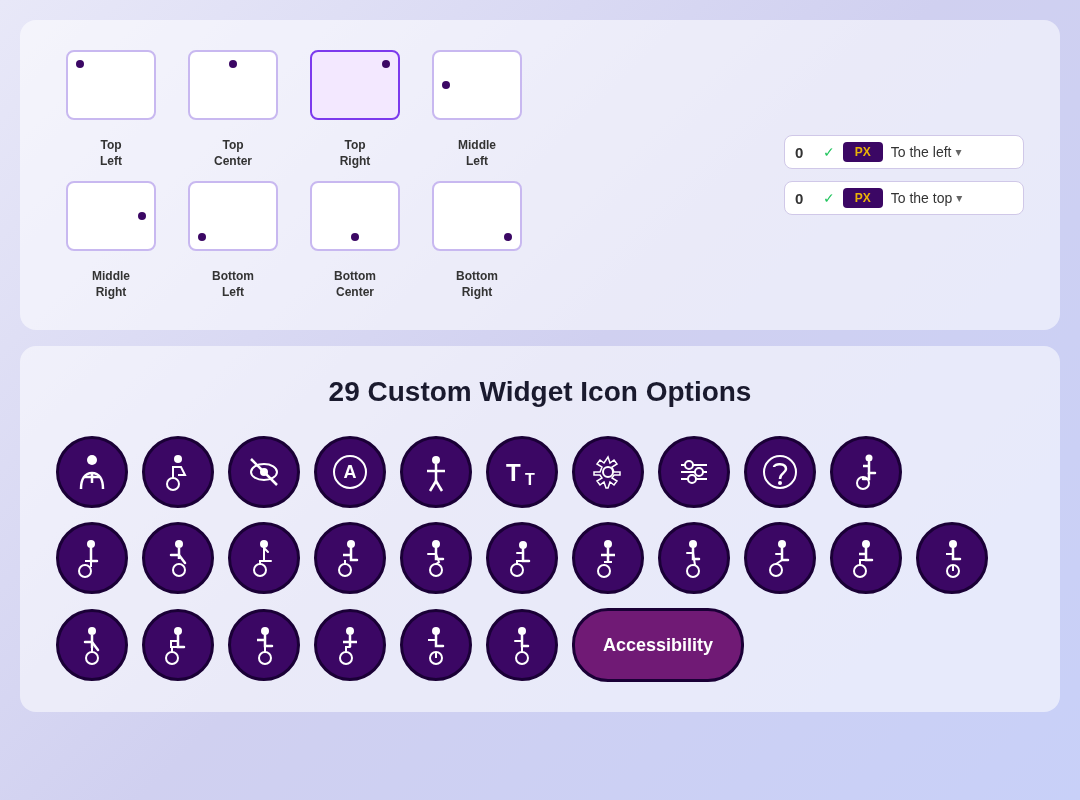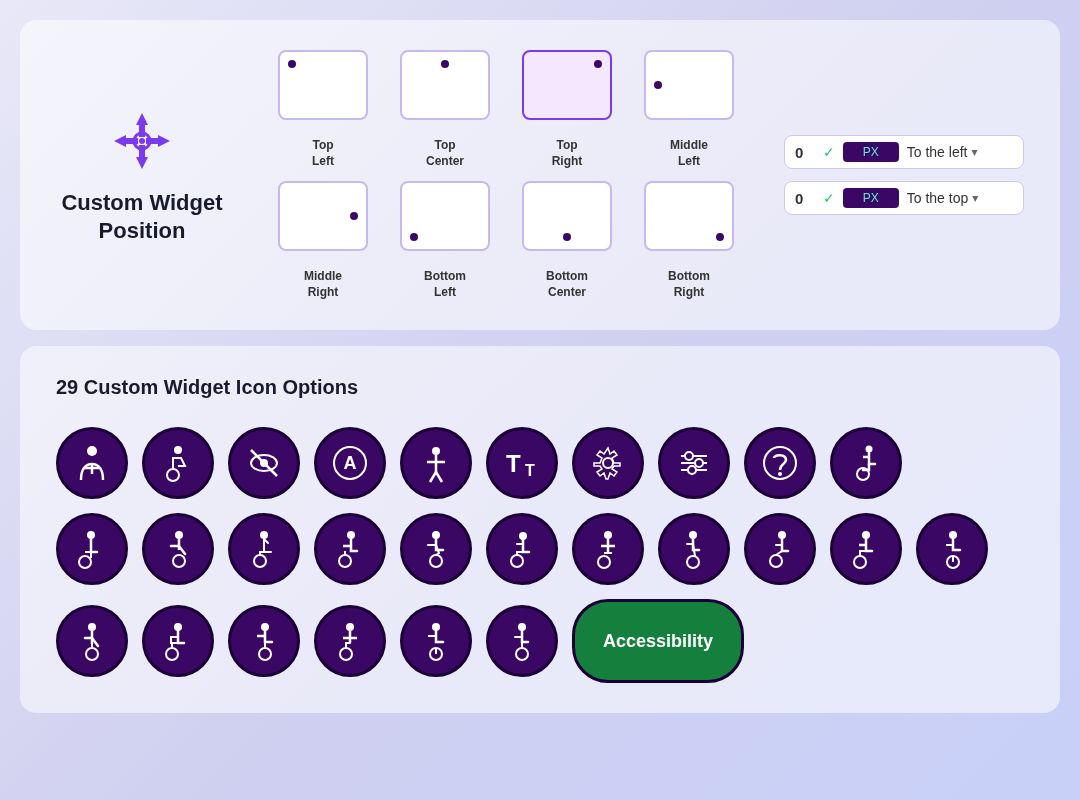--- a/index.html
+++ b/index.html
@@ -124,24 +124,24 @@
       min-width: 20px;
     }
 
     .check-icon {
       color: #22c55e;
       font-size: 14px;
     }
 
     .px-badge {
       background: #3b0764;
-      color: #5eead4;
+      color: #eab308;
       font-size: 12px;
-      font-weight: 400;
-      padding: 3px 20px;
+      font-weight: 700;
+      padding: 3px 12px;
       border-radius: 4px;
     }
 
     .direction-select {
       display: flex;
       align-items: center;
       gap: 4px;
       font-size: 14px;
       color: #333;
       font-weight: 400;
@@ -154,23 +154,24 @@
     }
 
     
     .bottom-card {
       background: rgba(255,255,255,0.55);
       border-radius: 16px;
       padding: 30px 36px;
     }
 
     .icon-section-title {
-      font-size: 20px;
+      font-size: 28px;
       font-weight: 800;
       color: #1a1a2e;
+      text-align: center;
       margin-bottom: 28px;
     }
 
     .icon-grid {
       display: flex;
       flex-wrap: wrap;
       gap: 14px;
       justify-content: flex-start;
       margin-bottom: 14px;
     }
@@ -190,66 +191,46 @@
       font-size: 32px;
     }
 
     .icon-circle svg {
       width: 42px;
       height: 42px;
       fill: white;
     }
 
     .accessibility-btn {
-      background: #15803d;
+      background: #701a75;
       color: white;
       border: 3px solid #1a0036;
       border-radius: 36px;
       padding: 0 28px;
-      height: 84px;
+      height: 74px;
       font-size: 18px;
       font-weight: 700;
       cursor: pointer;
       display: flex;
       align-items: center;
       justify-content: center;
       white-space: nowrap;
     }
 
     .last-row {
       display: flex;
       align-items: center;
       gap: 14px;
     }
   </style>
 </head>
 <body>
 
 <div class="top-card">
 
-  <div class="widget-title-section">
-    <svg class="move-icon" viewBox="0 0 72 72" fill="none">
-
-      <polygon points="36,8 30,20 42,20" fill="#7c3aed"></polygon>
-      <rect x="33" y="18" width="6" height="14" fill="#7c3aed"></rect>
-
-      <polygon points="36,64 30,52 42,52" fill="#7c3aed"></polygon>
-      <rect x="33" y="40" width="6" height="14" fill="#7c3aed"></rect>
-
-      <polygon points="8,36 20,30 20,42" fill="#7c3aed"></polygon>
-      <rect x="18" y="33" width="14" height="6" fill="#7c3aed"></rect>
-
-      <polygon points="64,36 52,30 52,42" fill="#7c3aed"></polygon>
-      <rect x="40" y="33" width="14" height="6" fill="#7c3aed"></rect>
-
-      <circle cx="36" cy="36" r="8" stroke="#7c3aed" stroke-width="3" fill="none"></circle>
-      <circle cx="36" cy="36" r="3" fill="#7c3aed"></circle>
-    </svg>
-    <div class="widget-title">Custom Widget Position</div>
-  </div>
 
   <div class="position-grid">
 
     <div class="pos-item">
       <div class="pos-box">
         <div class="pos-dot dot-tl"></div>
       </div>
       <div class="pos-label">Top<br>Left</div>
     </div>
 

